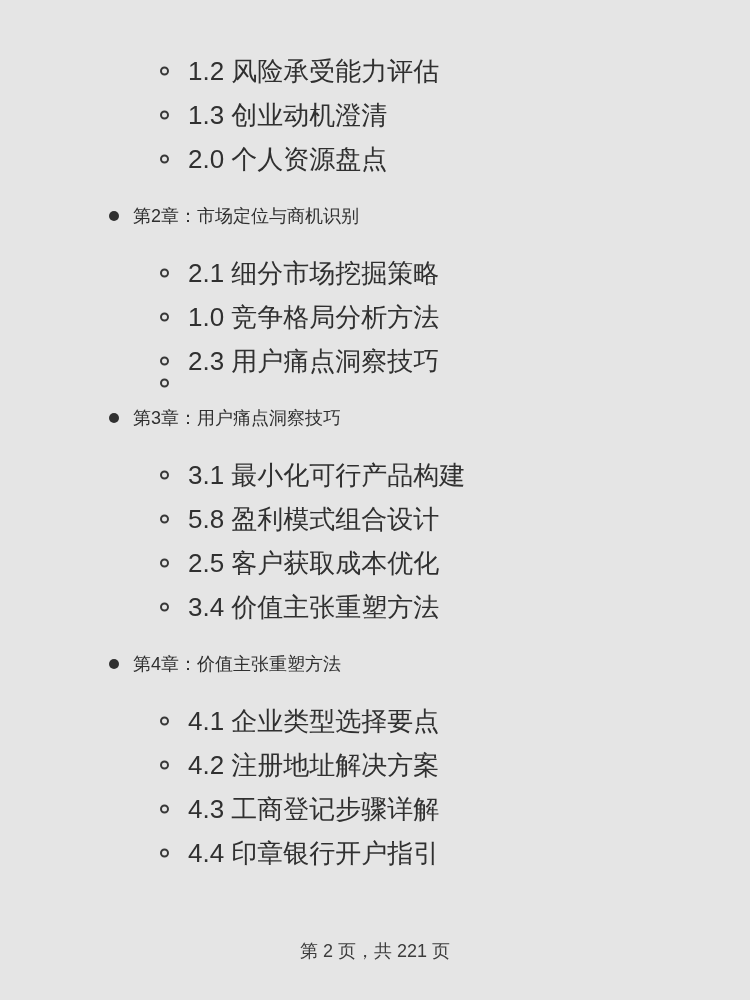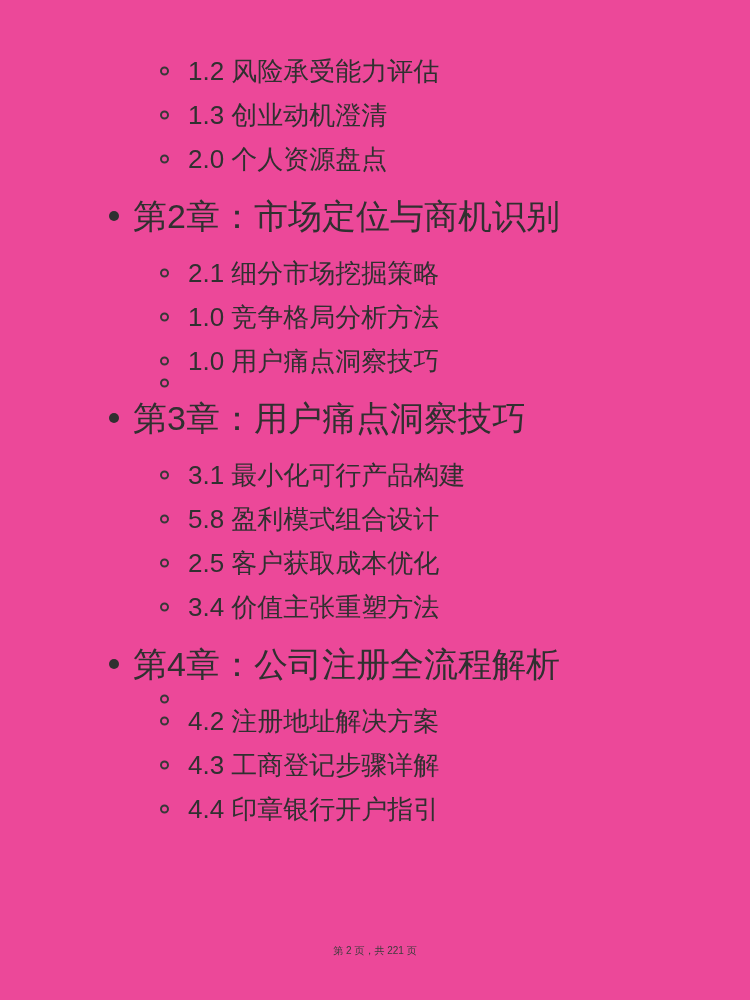--- a/index.html
+++ b/index.html
@@ -5,29 +5,29 @@
   * { margin: 0; padding: 0; box-sizing: border-box; }
   html, body { background: #ffffff; }
   body {
     width: 750px; height: 1000px;
     font-family: "Liberation Sans", sans-serif;
     color: #303030;
   }
   .page {
     position: relative;
     width: 750px; height: 1000px;
-    background: #ec4899;
+    background: #e5e5e5;
     overflow: hidden;
   }
   .content { padding: 36px 40px 0 107px; }
   ul { list-style: none; }
   .chapter-line {
     position: relative;
     padding-left: 26px;
-    font-size: 34px;
+    font-size: 18px;
     line-height: 44px;
     white-space: nowrap;
   }
   .marker-disc {
     position: absolute; left: 2px; top: 50%;
     transform: translateY(-50%);
     width: 10px; height: 10px;
     border-radius: 50%;
     background: #303030;
   }
@@ -43,21 +43,21 @@
     position: absolute; left: 0; top: 50%;
     transform: translateY(-50%);
     width: 9px; height: 9px;
     border-radius: 50%;
     border: 2px solid #383838;
     background: transparent;
   }
   .footer {
     position: absolute; left: 0; right: 0; top: 941px;
     text-align: center;
-    font-size: 10px;
+    font-size: 18px;
     line-height: 20px;
     color: #3c3c3c;
   }
 </style>
 </head>
 <body>
 
 <div class="page">
   <div class="content">
     <ul class="lv1">
@@ -88,21 +88,21 @@
           <li>
             <span class="marker-circle"></span>
             <span>2.1 细分市场挖掘策略</span>
           </li>
           <li>
             <span class="marker-circle"></span>
             <span>1.0 竞争格局分析方法</span>
           </li>
           <li>
             <span class="marker-circle"></span>
-            <span>1.0 用户痛点洞察技巧</span>
+            <span>2.3 用户痛点洞察技巧</span>
           </li>
           <li>
             <span class="marker-circle"></span>
           </li>
         </ul>
       </li>
 
       <li>
         <div class="chapter-line">
           <span class="marker-disc"></span>
@@ -124,25 +124,26 @@
           <li>
             <span class="marker-circle"></span>
             <span>3.4 价值主张重塑方法</span>
           </li>
         </ul>
       </li>
 
       <li>
         <div class="chapter-line">
           <span class="marker-disc"></span>
-          <span>第4章：公司注册全流程解析</span>
+          <span>第4章：价值主张重塑方法</span>
         </div>
         <ul class="lv2">
           <li>
             <span class="marker-circle"></span>
+            <span>4.1 企业类型选择要点</span>
           </li>
           <li>
             <span class="marker-circle"></span>
             <span>4.2 注册地址解决方案</span>
           </li>
           <li>
             <span class="marker-circle"></span>
             <span>4.3 工商登记步骤详解</span>
           </li>
           <li>

